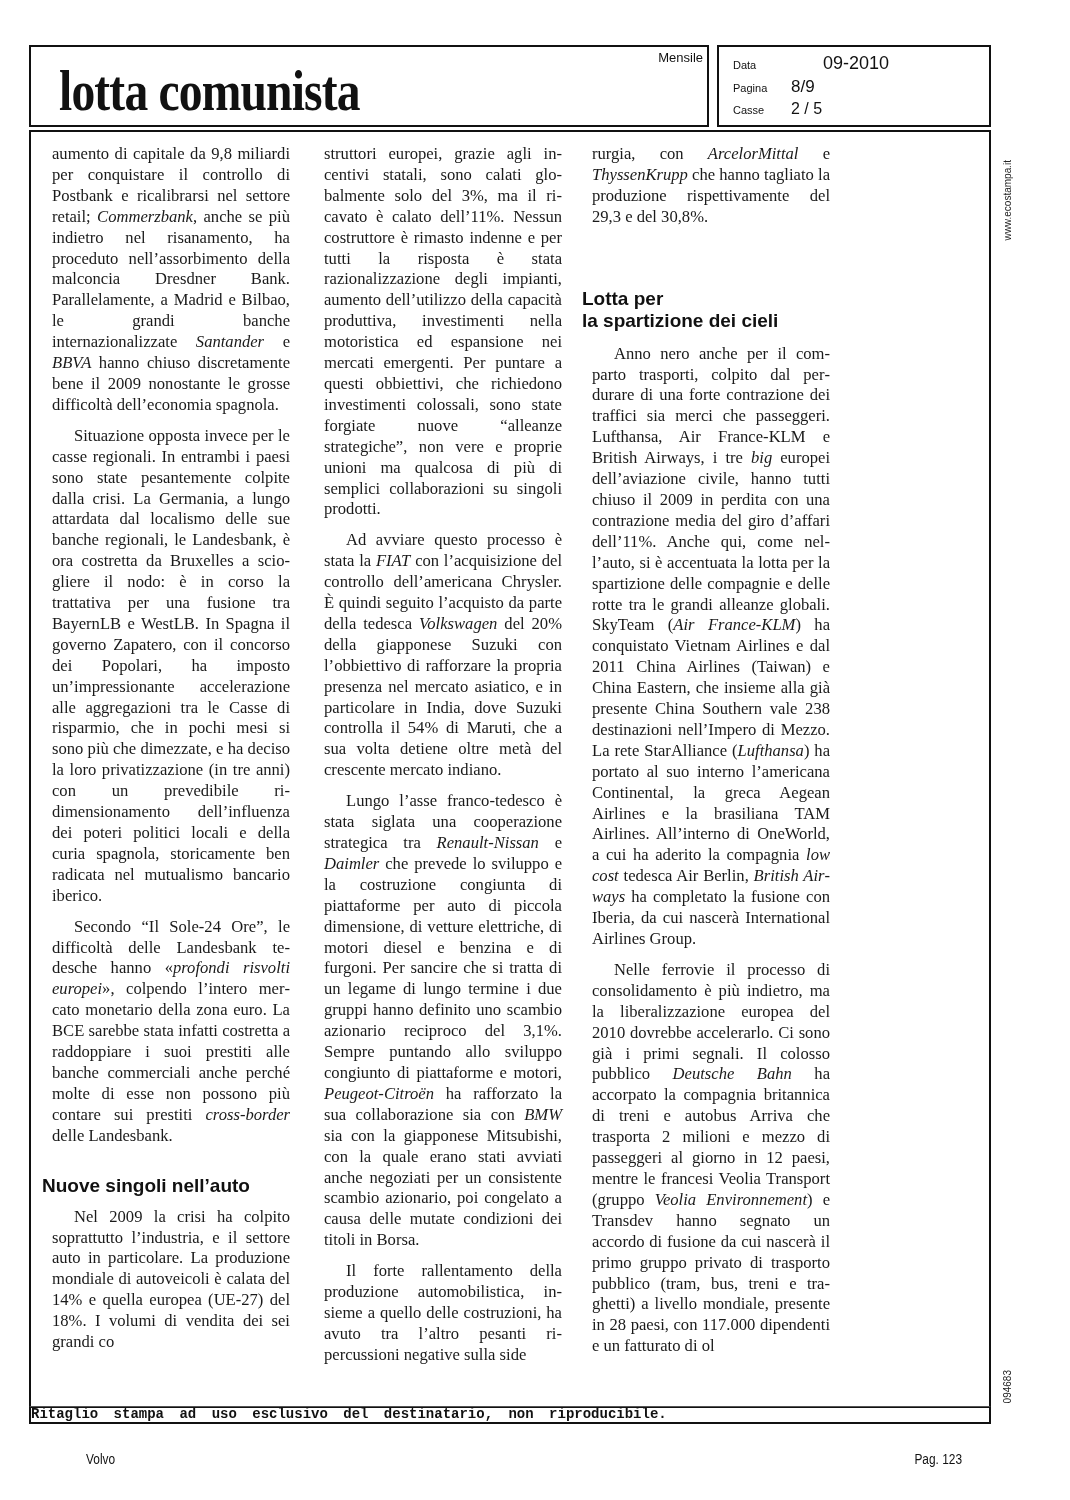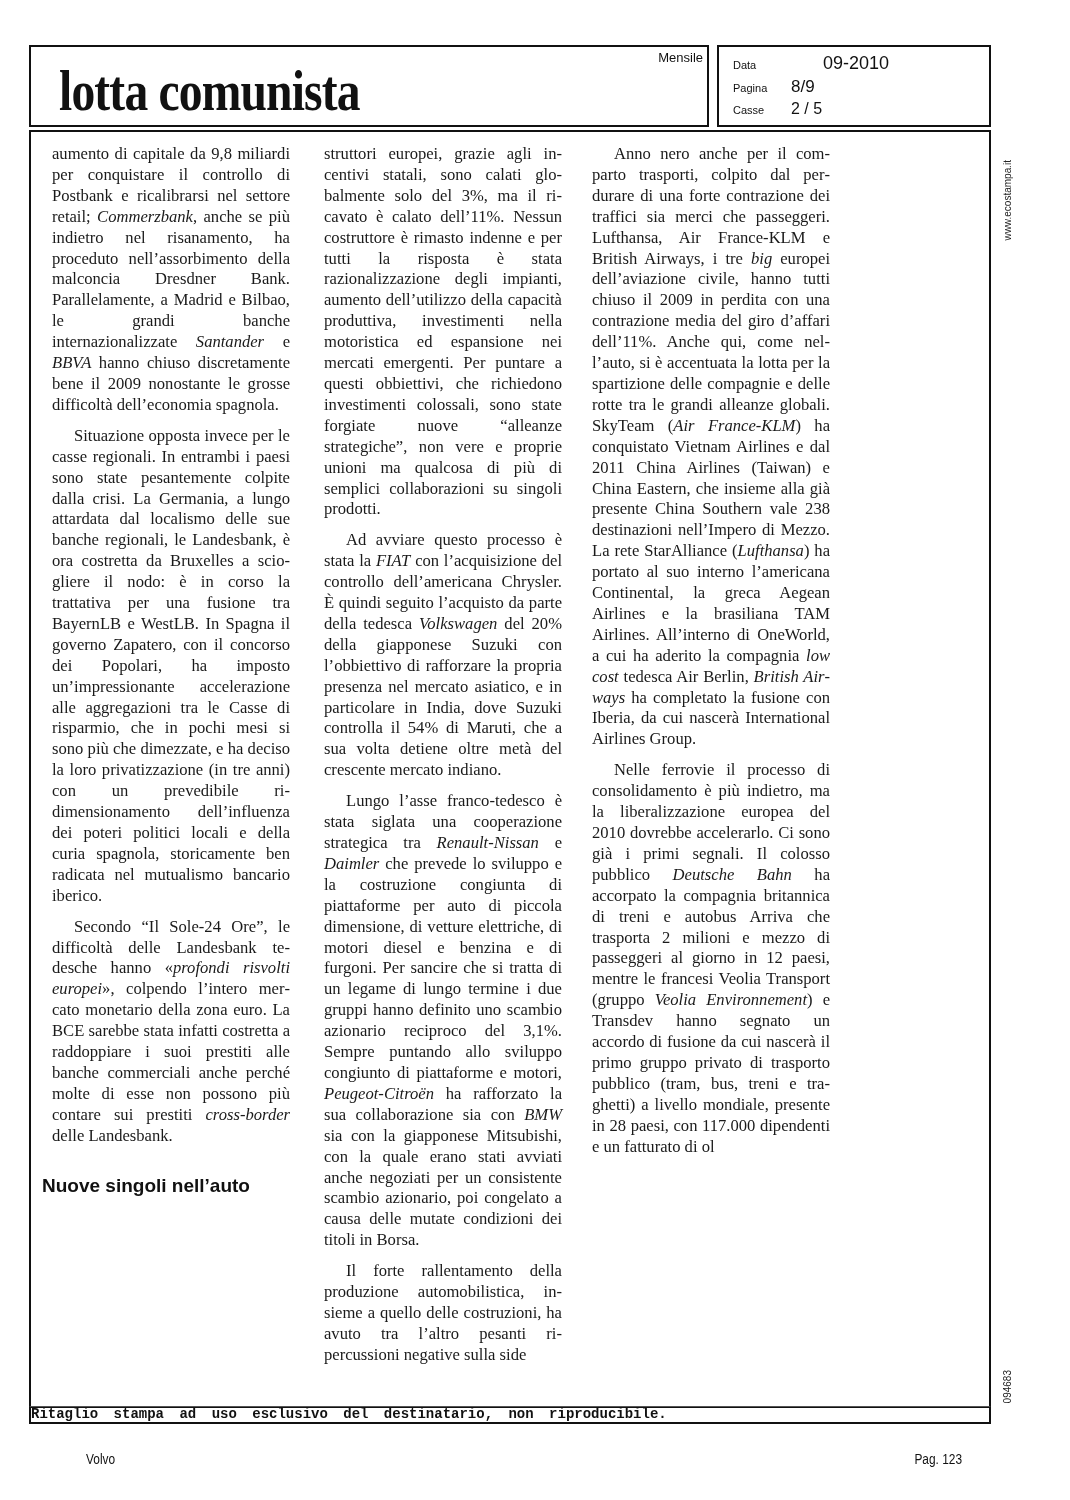--- a/index.html
+++ b/index.html
@@ -62,30 +62,36 @@
   </div>
 </div>
 
 <div class="article-box"></div>
 
 <div class="col c1">
   <p>aumento di capitale da 9,8 mi­liardi per conquistare il control­lo di Postbank e ricalibrarsi nel settore retail; <em>Commerzbank</em>, anche se più indietro nel risana­mento, ha proceduto nell’assor­bimento della malconcia Dresd­ner Bank. Parallelamente, a Madrid e Bilbao, le grandi ban­che internazionalizzate <em>Santan­der</em> e <em>BBVA</em> hanno chiuso di­scretamente bene il 2009 nono­stante le grosse difficoltà dell’e­conomia spagnola.</p>
   <p class="ind">Situazione opposta invece per le casse regionali. In en­trambi i paesi sono state pesan­temente colpite dalla crisi. La Germania, a lungo attardata dal localismo delle sue banche regionali, le Landesbank, è ora costretta da Bruxelles a scio­gliere il nodo: è in corso la trattativa per una fusione tra BayernLB e WestLB. In Spagna il governo Zapatero, con il con­corso dei Popolari, ha imposto un’impressionante accelerazione alle aggregazioni tra le Casse di risparmio, che in pochi mesi si sono più che dimezzate, e ha deciso la loro privatizzazione (in tre anni) con un prevedibile ri­dimensionamento dell’influenza dei poteri politici locali e della curia spagnola, storicamente ben radicata nel mutualismo bancario iberico.</p>
   <p class="ind">Secondo “Il Sole-24 Ore”, le difficoltà delle Landesbank te­desche hanno «<em>profondi risvolti europei</em>», colpendo l’intero mer­cato monetario della zona euro. La BCE sarebbe stata infatti co­stretta a raddoppiare i suoi pre­stiti alle banche commerciali an­che perché molte di esse non possono più contare sui prestiti <em>cross-border</em> delle Landesbank.</p>
   <h2>Nuove singoli nell’auto</h2>
+  <p class="ind">Nel 2009 la crisi ha colpito soprattutto l’industria, e il setto­re auto in particolare. La pro­duzione mondiale di autoveicoli è calata del 14% e quella euro­pea (UE-27) del 18%. I volumi di vendita dei sei grandi co­</p>
 </div>
 
 <div class="col c2">
   <p>struttori europei, grazie agli in­centivi statali, sono calati glo­balmente solo del 3%, ma il ri­cavato è calato dell’11%. Nes­sun costruttore è rimasto inden­ne e per tutti la risposta è stata razionalizzazione degli impianti, aumento dell’utilizzo della capa­cità produttiva, investimenti nella motoristica ed espansione nei mercati emergenti. Per pun­tare a questi obbiettivi, che ri­chiedono investimenti colossali, sono state forgiate nuove “al­leanze strategiche”, non vere e proprie unioni ma qualcosa di più di semplici collaborazioni su singoli prodotti.</p>
   <p class="ind">Ad avviare questo processo è stata la <em>FIAT</em> con l’acquisizio­ne del controllo dell’americana Chrysler. È quindi seguito l’ac­quisto da parte della tedesca <em>Volkswagen</em> del 20% della giap­ponese Suzuki con l’obbiettivo di rafforzare la propria presenza nel mercato asiatico, e in parti­colare in India, dove Suzuki con­trolla il 54% di Maruti, che a sua volta detiene oltre metà del crescente mercato indiano.</p>
   <p class="ind">Lungo l’asse franco-tedesco è stata siglata una cooperazione strategica tra <em>Renault-Nissan</em> e <em>Daimler</em> che prevede lo svilup­po e la costruzione congiunta di piattaforme per auto di pic­cola dimensione, di vetture elettriche, di motori diesel e benzina e di furgoni. Per sanci­re che si tratta di un legame di lungo termine i due gruppi hanno definito uno scambio azionario reciproco del 3,1%. Sempre puntando allo sviluppo congiunto di piattaforme e motori, <em>Peugeot-Citroën</em> ha raf­forzato la sua collaborazione sia con <em>BMW</em> sia con la giap­ponese Mitsubishi, con la qua­le erano stati avviati anche ne­goziati per un consistente scam­bio azionario, poi congelato a causa delle mutate condizioni dei titoli in Borsa.</p>
   <p class="ind">Il forte rallentamento della produzione automobilistica, in­sieme a quello delle costruzioni, ha avuto tra l’altro pesanti ri­percussioni negative sulla side­</p>
 </div>
 
 <div class="col c3">
+  <p>rurgia, con <em>ArcelorMittal</em> e <em>ThyssenKrupp</em> che hanno taglia­to la produzione rispettivamen­te del 29,3 e del 30,8%.</p>
+  <h2>
+    <span>Lotta per</span><br>
+    <span>la spartizione dei cieli</span>
+  </h2>
   <p class="ind">Anno nero anche per il com­parto trasporti, colpito dal per­durare di una forte contrazio­ne dei traffici sia merci che pas­seggeri. Lufthansa, Air France-KLM e British Airways, i tre <em>big</em> europei dell’aviazione civile, hanno tutti chiuso il 2009 in perdita con una contrazione media del giro d’affari del­l’11%. Anche qui, come nel­l’auto, si è accentuata la lotta per la spartizione delle compa­gnie e delle rotte tra le grandi alleanze globali. SkyTeam (<em>Air France-KLM</em>) ha conquistato Vietnam Airlines e dal 2011 China Airlines (Taiwan) e Chi­na Eastern, che insieme alla già presente China Southern vale 238 destinazioni nell’Impero di Mezzo. La rete StarAlliance (<em>Lufthansa</em>) ha portato al suo in­terno l’americana Continental, la greca Aegean Airlines e la brasiliana TAM Airlines. All’in­terno di OneWorld, a cui ha aderito la compagnia <em>low cost</em> tedesca Air Berlin, <em>British Air­ways</em> ha completato la fusione con Iberia, da cui nascerà Inter­national Airlines Group.</p>
   <p class="ind">Nelle ferrovie il processo di consolidamento è più indietro, ma la liberalizzazione europea del 2010 dovrebbe accelerarlo. Ci sono già i primi segnali. Il colosso pubblico <em>Deutsche Bahn</em> ha accorpato la compagnia bri­tannica di treni e autobus Arri­va che trasporta 2 milioni e mezzo di passeggeri al giorno in 12 paesi, mentre le francesi Veolia Transport (gruppo <em>Veo­lia Environnement</em>) e Transdev hanno segnato un accordo di fusione da cui nascerà il primo gruppo privato di trasporto pubblico (tram, bus, treni e tra­ghetti) a livello mondiale, pre­sente in 28 paesi, con 117.000 dipendenti e un fatturato di ol­</p>
 </div>
 
 <div class="footer-strip">Ritaglio stampa ad uso esclusivo del destinatario, non riproducibile.</div>
 
 <div class="vert-site">
   <span>www.ecostampa.it</span>
 </div>
 <div class="vert-code">

